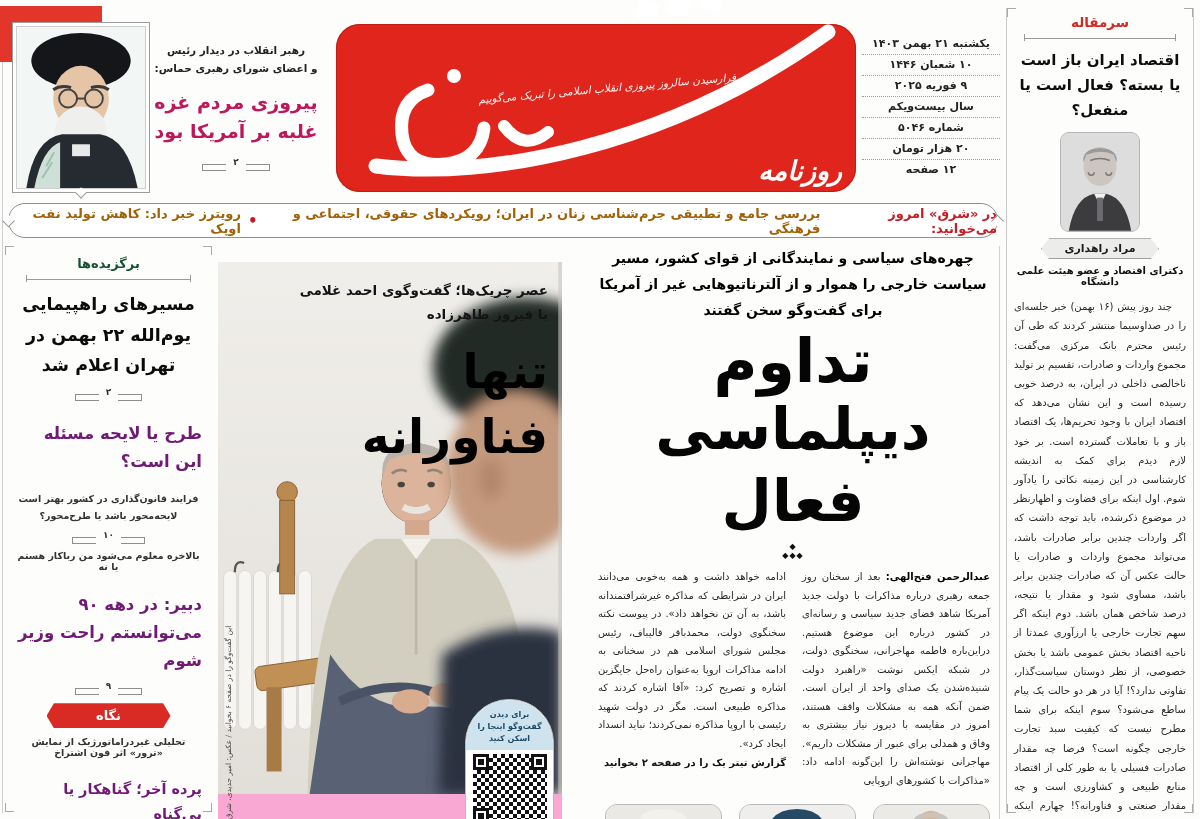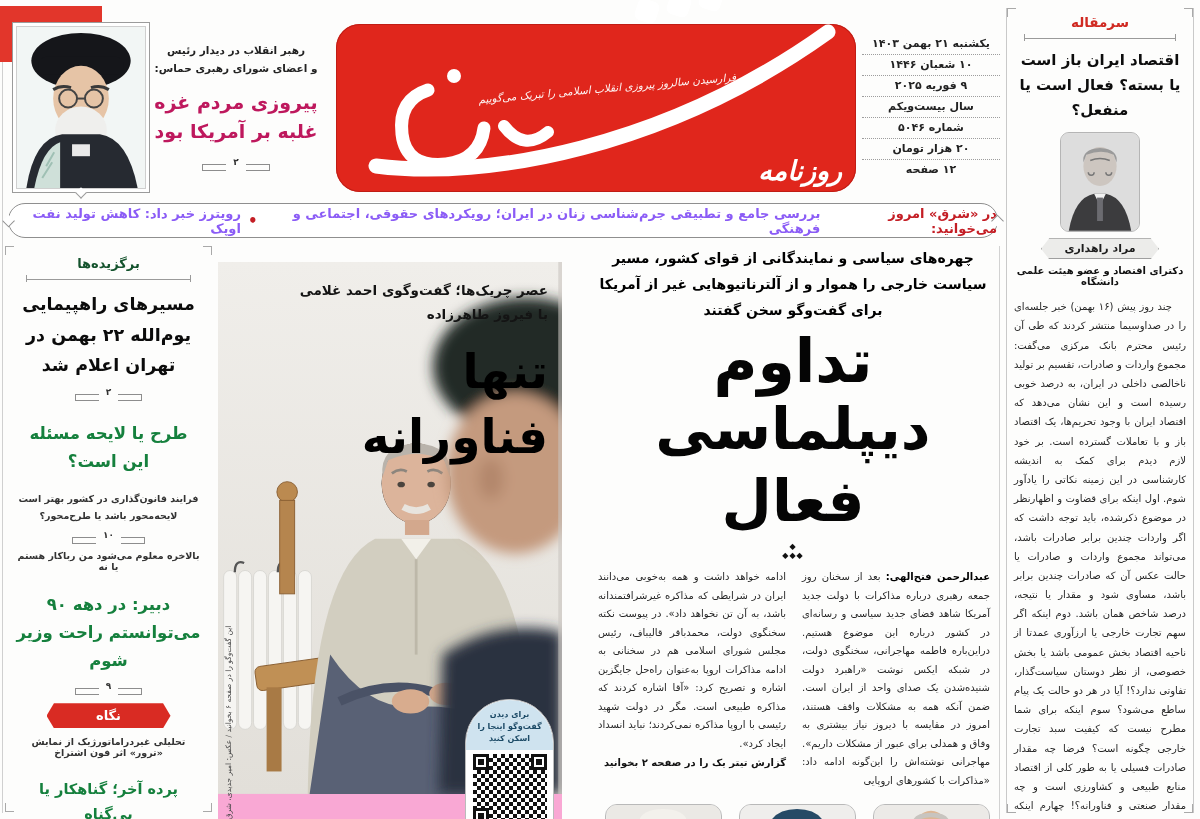--- a/index.html
+++ b/index.html
@@ -69,27 +69,27 @@
 
   
   .today-strip { position:absolute; left:8px; top:203px; width:990px; height:35px;
     border:1px solid #8f8f8f; border-radius:17px; display:flex; align-items:center; justify-content:center;
     font-size:13px; font-weight:bold; background:#fff; }
   .today-strip .pt { position:absolute; top:50%; width:9px; height:9px; border:1px solid #8f8f8f; border-width:1px 0 0 1px; background:#fff; }
   .today-strip .pt.r { right:-5px; transform:translateY(-50%) rotate(45deg); }
   .today-strip .pt.l { left:-5px; transform:translateY(-50%) rotate(225deg); }
   .today-strip .lead { color:#c41e25; margin-left:6px; }
   .today-strip .bullet { color:#c41e25; margin:0 7px; font-size:15px; }
-  .today-strip .txt { color:#8b5cf6;text-align:right; }
+  .today-strip .txt { color:#a16207;text-align:right; }
 
   
   .highlights { left:5px; top:246px; width:207px; height:566px; border:0; padding:10px 10px 0; }
   .highlights .sec { color:#14532d; font-weight:bold; font-size:13px; text-align:center; letter-spacing:1px; }
   .hi-hl1 { font-size:17.5px; font-weight:bold; text-align:center; line-height:1.75; margin-top:8px; color:#0b0b0b; }
-  .hi-hl2 { font-size:16.5px; font-weight:bold; text-align:center; line-height:1.7; margin-top:19px; color:#15803d; }
+  .hi-hl2 { font-size:16.5px; font-weight:bold; line-height:1.7; margin-top:19px; color:#701a75; }
   .hi-sub { font-size:9.5px; font-weight:bold; text-align:center; line-height:1.8; margin-top:14px; color:#333; }
   .hi-kick { font-size:9.5px; font-weight:bold; text-align:center; margin-top:6px; color:#333; }
   .negah { width:124px; margin:8px auto; background:#d92b23; color:#fff; text-align:center;
     font-size:13px; font-weight:bold; padding:5px 0; clip-path:polygon(6% 0,94% 0,100% 50%,94% 100%,6% 100%,0 50%);
     outline:1px solid #d92b23; outline-offset:2px; }
 
   
   .photo-story { position:absolute; left:218px; top:262px; width:344px; height:569px; background:#f9a8d4; overflow:hidden; }
   .photo-story svg.scene { position:absolute; inset:0; }
   .ps-kick { position:absolute; top:16px; right:14px; text-align:right; font-size:13.5px; font-weight:bold; line-height:1.8; color:#141414; }

